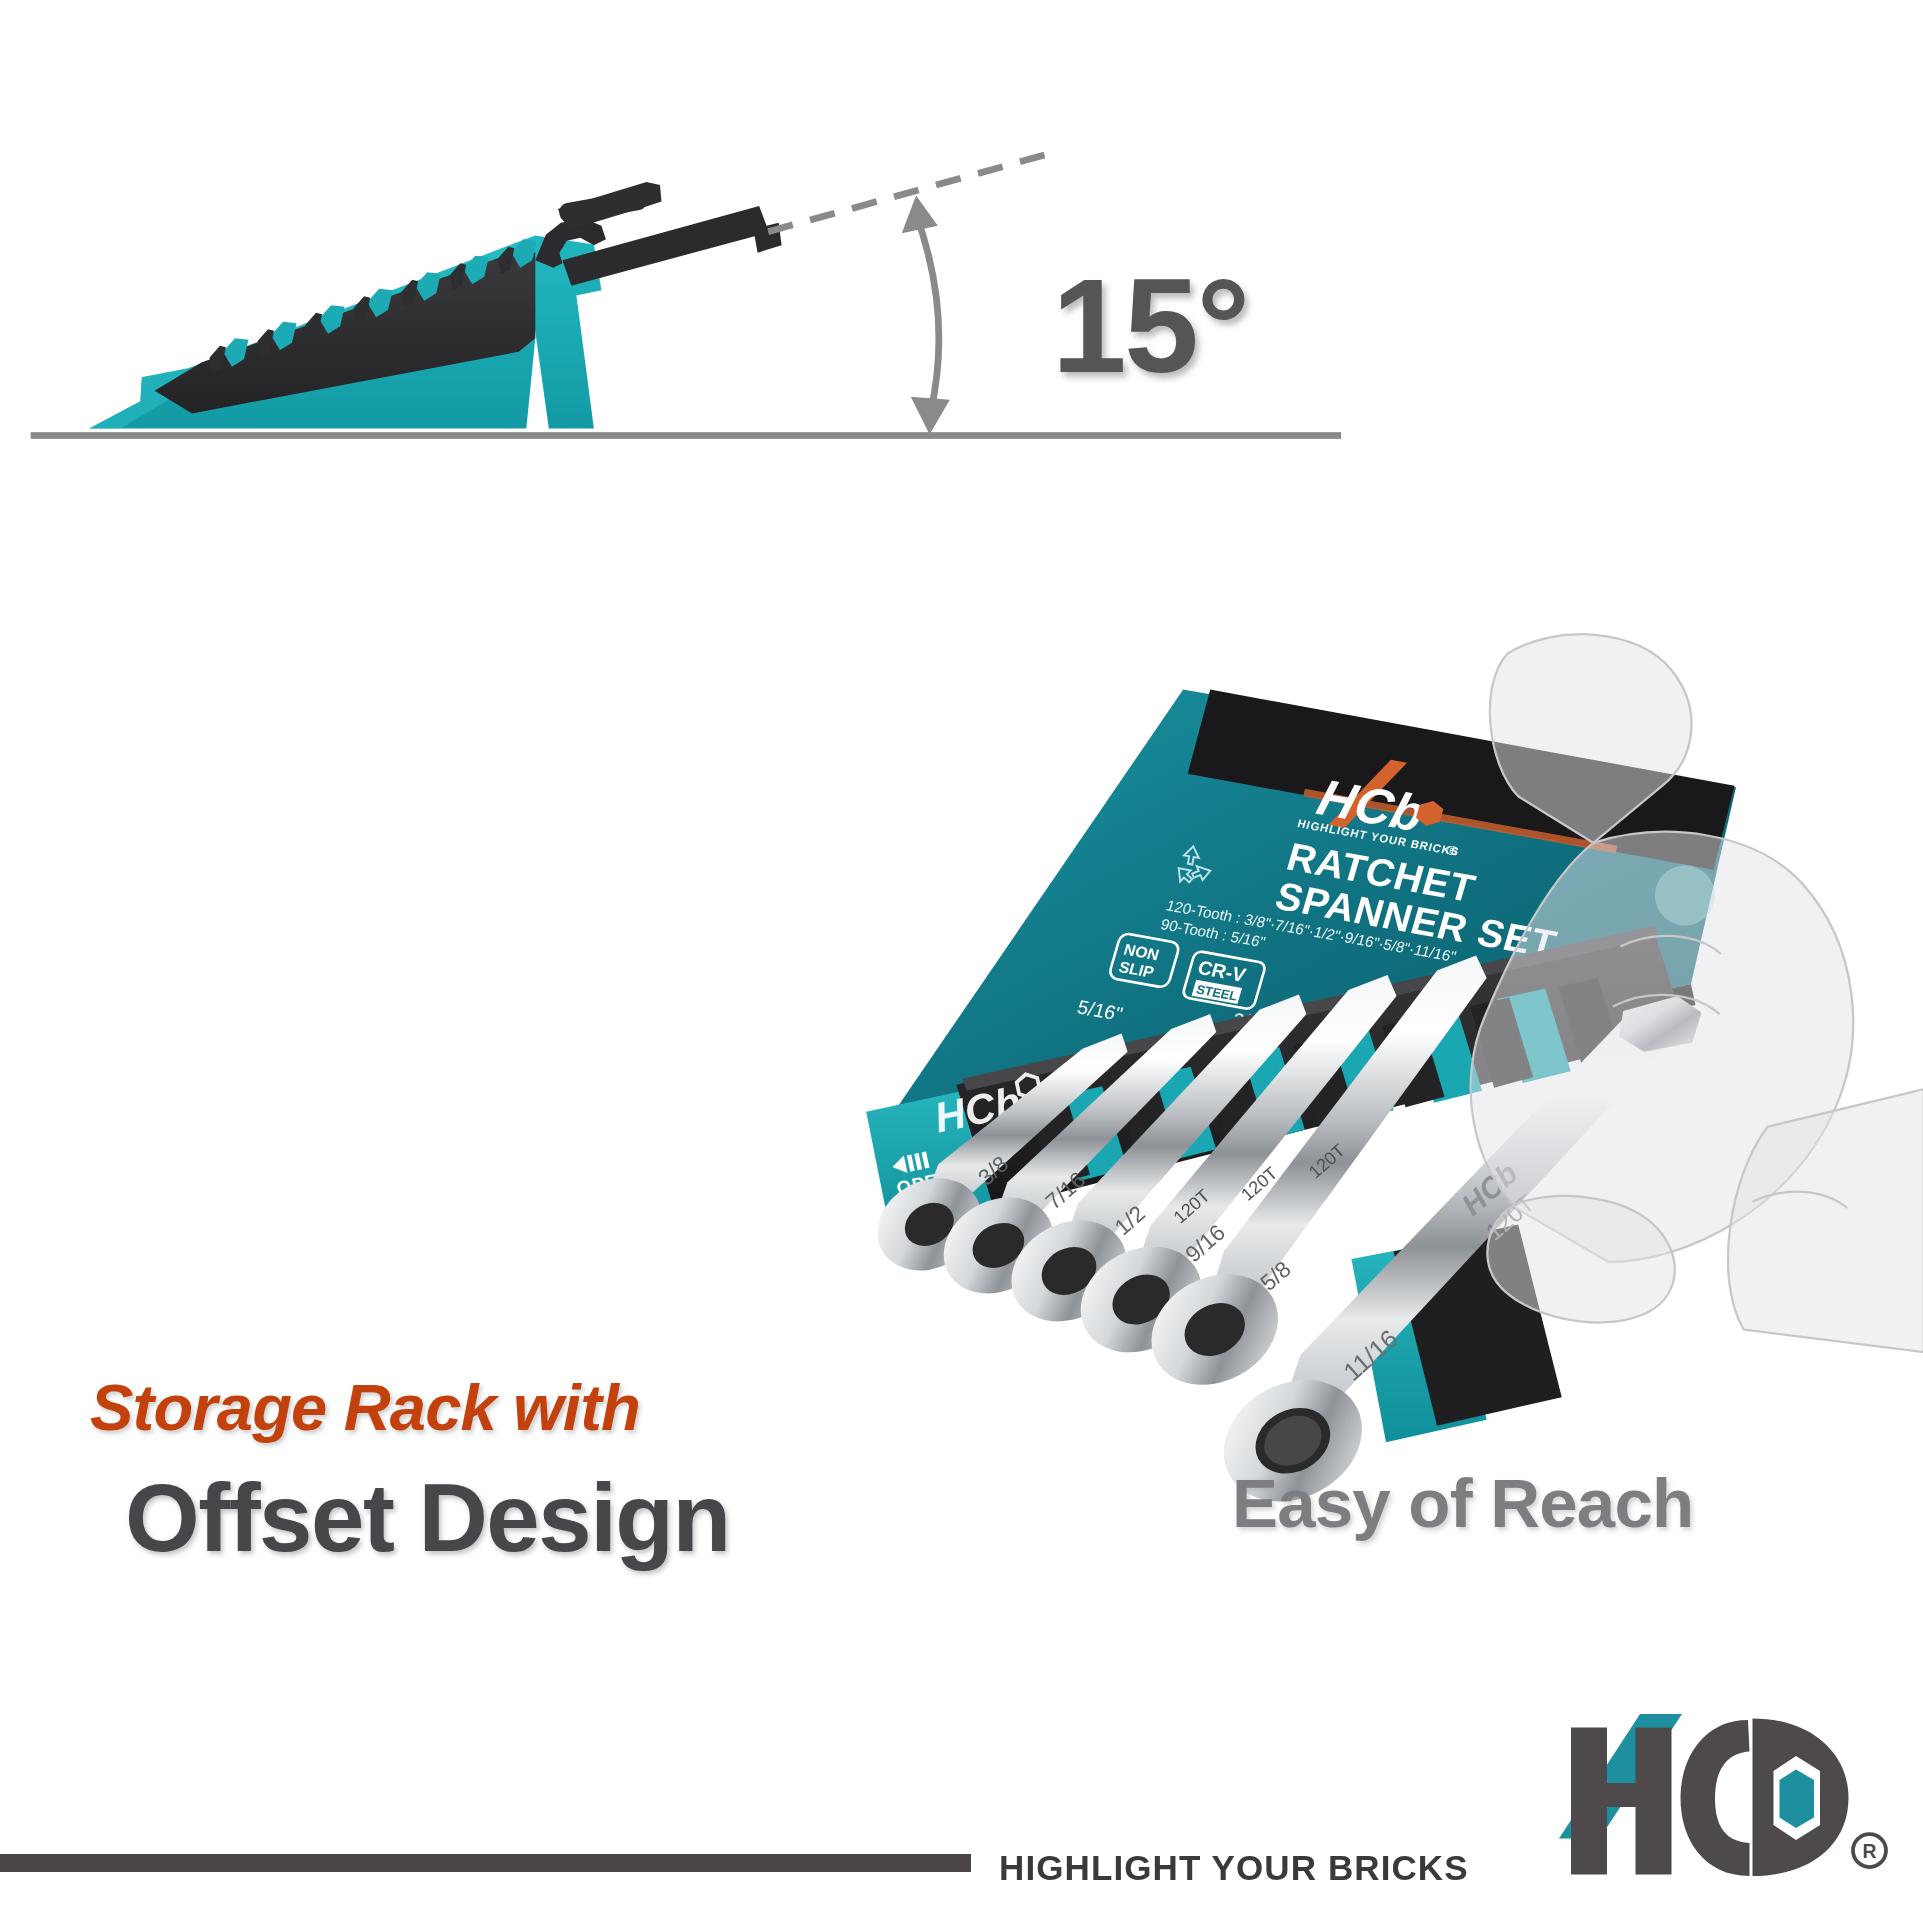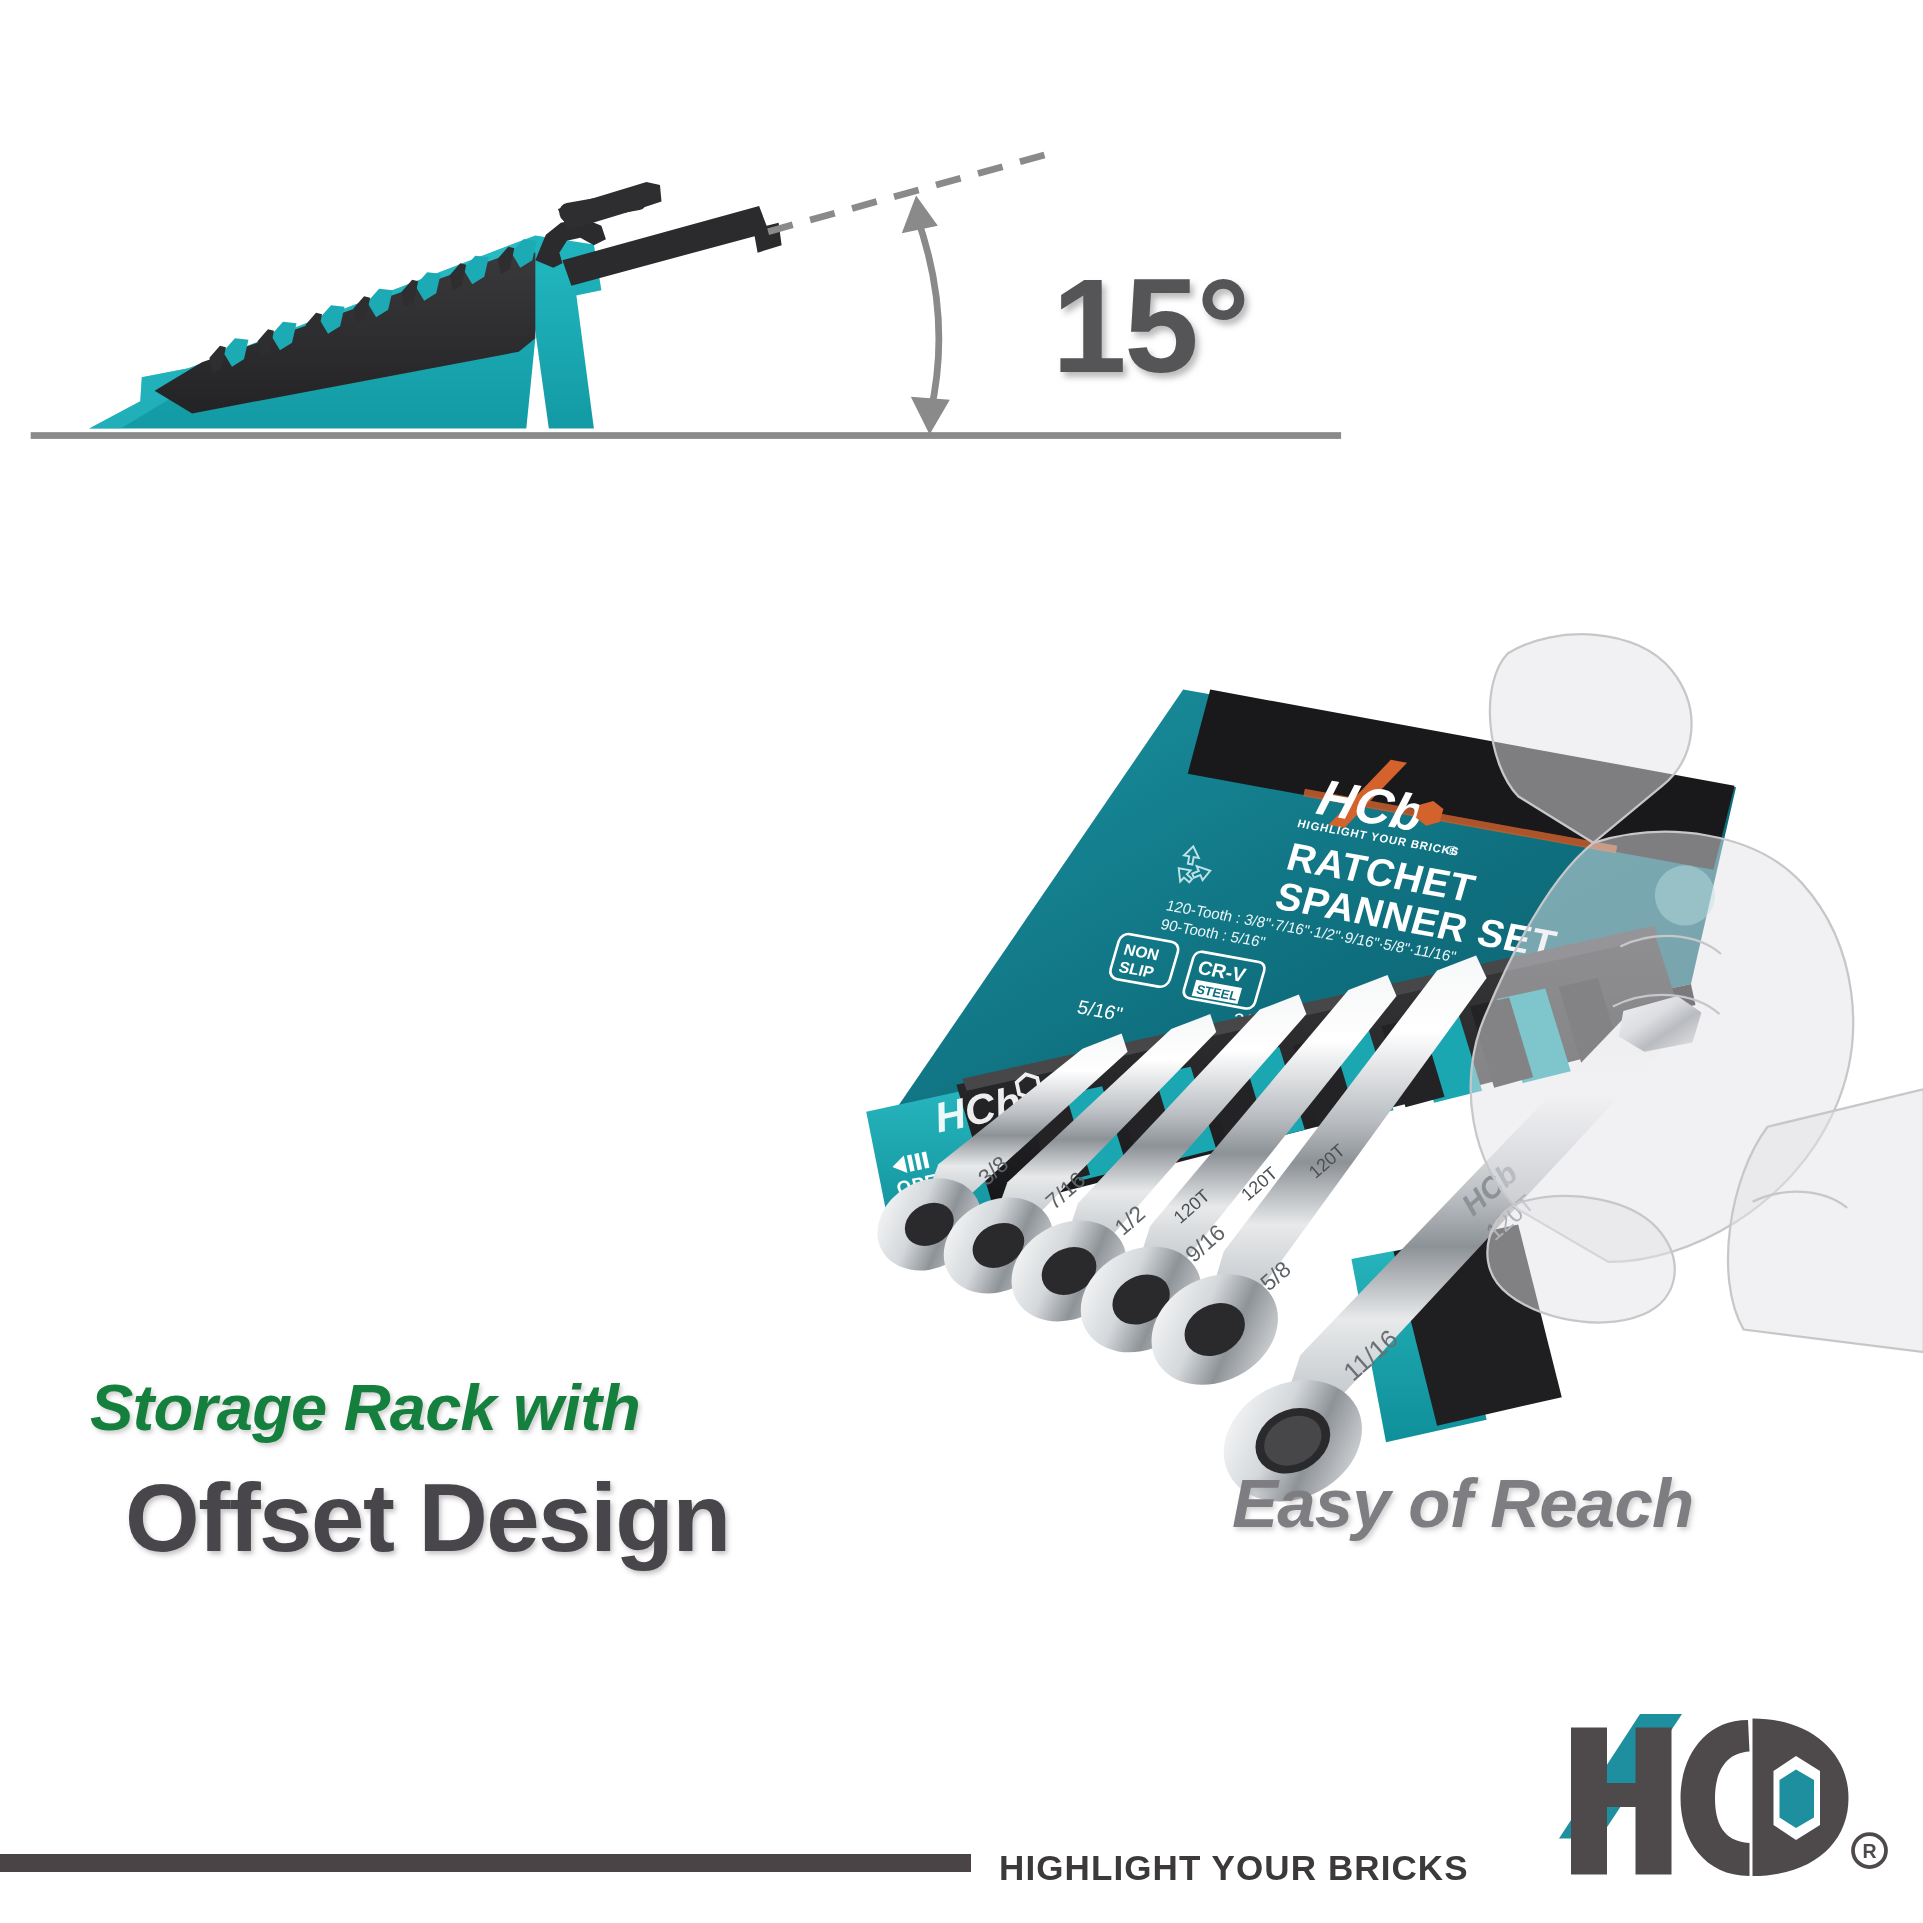--- a/index.html
+++ b/index.html
@@ -36,39 +36,38 @@
     width:1067px; height:999px;
   }
   #product-photo svg { display:block; }
 
   
   #copy-left { position:absolute; left:90px; top:1375px; width:827px; }
   .copy-kicker {
     font-size:65px;
     font-style:italic;
     font-weight:bold;
-    color:#15803d;
+    color:#c2410c;
     letter-spacing:-0.8px;
     line-height:1.0;
     text-shadow:2.3px 3px 4.5px rgba(160,160,160,0.5);
   }
   .copy-headline {
     margin-top:30px;
     font-size:96px;
     font-weight:bold;
     color:#48464a;
     letter-spacing:-1.5px;
     line-height:1.0;
     text-shadow:2.3px 3px 5.3px rgba(120,120,120,0.45);
     margin-left:35px;
   }
   #copy-right {
     position:absolute; left:1232px; top:1469px;
     font-size:69px;
-    font-style:italic;
     font-weight:bold;
     color:#7e7e82;
     letter-spacing:-0.8px;
     line-height:1.0;
     text-shadow:2.3px 3px 5.3px rgba(165,165,165,0.5);
     white-space:nowrap;
   }
 
   
   #footer { position:absolute; left:0; top:1789px; width:1924px; height:135px; }

